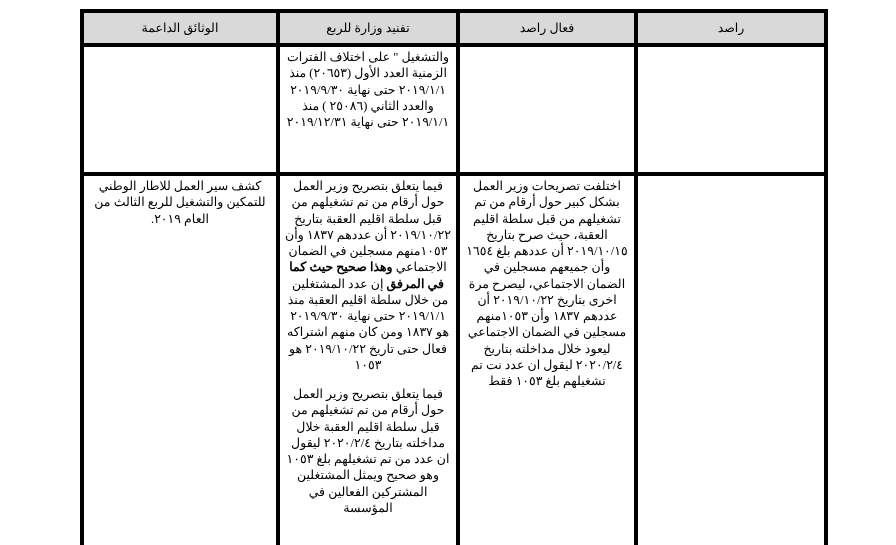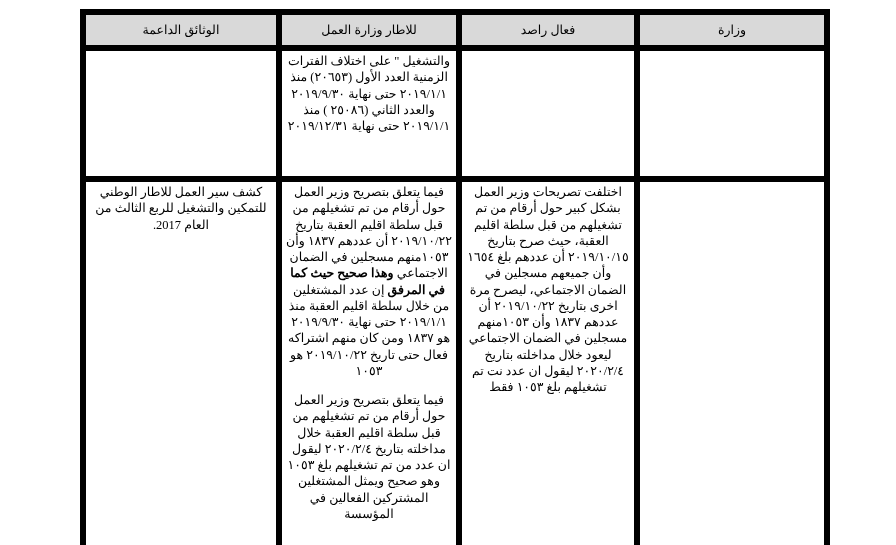--- a/index.html
+++ b/index.html
@@ -29,21 +29,21 @@
     left: 80px;
     top: 9px;
     width: 744px;
     border-collapse: collapse;
     table-layout: fixed;
     direction: rtl;
   }
 
   .doc-table td,
   .doc-table th {
-    border: 6px solid #000000;
+    border: 4px solid #000000;
     vertical-align: top;
     padding: 2px 4px 3px 4px;
     font-size: 12.5px;
     line-height: 1.30;
     font-weight: normal;
     text-align: center;
   }
 
   
   col.c-band    { width: 190px; }
@@ -91,23 +91,23 @@
   <table class="doc-table">
     <colgroup>
       <col class="c-band">
       <col class="c-rased">
       <col class="c-ministry">
       <col class="c-docs">
     </colgroup>
 
     <thead>
       <tr>
-        <th>وزارة</th>
+        <th>راصد</th>
         <th>فعال راصد</th>
-        <th>للاطار وزارة العمل</th>
+        <th>تفنيد وزارة للربع</th>
         <th>الوثائق الداعمة</th>
       </tr>
     </thead>
 
     <tbody>
 
       <tr class="row-1">
         <td class="empty-cell"></td>
         <td class="empty-cell"></td>
         <td>
@@ -122,19 +122,19 @@
         <td>
           <div class="cell-text para">اختلفت تصريحات وزير العمل بشكل كبير حول أرقام من تم تشغيلهم من قبل سلطة اقليم العقبة، حيث صرح بتاريخ ٢٠١٩/١٠/١٥ أن عددهم بلغ ١٦٥٤ وأن جميعهم مسجلين في الضمان الاجتماعي، ليصرح مرة اخرى بتاريخ ٢٠١٩/١٠/٢٢ أن عددهم ١٨٣٧ وأن ١٠٥٣منهم مسجلين في الضمان الاجتماعي ليعود خلال مداخلته بتاريخ ٢٠٢٠/٢/٤ ليقول ان عدد نت تم تشغيلهم بلغ ١٠٥٣ فقط</div>
         </td>
 
         <td>
           <div class="cell-text para"><span>فيما يتعلق بتصريح وزير العمل حول أرقام من تم تشغيلهم من قبل سلطة اقليم العقبة بتاريخ ٢٠١٩/١٠/٢٢ أن عددهم ١٨٣٧ وأن ١٠٥٣منهم مسجلين في الضمان الاجتماعي </span><span class="bold-run">وهذا صحيح حيث كما في المرفق</span><span> إن عدد المشتغلين من خلال سلطة اقليم العقبة منذ ٢٠١٩/١/١ حتى نهاية ٢٠١٩/٩/٣٠ هو ١٨٣٧ ومن كان منهم اشتراكه فعال حتى تاريخ ٢٠١٩/١٠/٢٢ هو ١٠٥٣</span></div>
           <div class="cell-text para"><span>فيما يتعلق بتصريح وزير العمل حول أرقام من تم تشغيلهم من قبل سلطة اقليم العقبة خلال مداخلته بتاريخ ٢٠٢٠/٢/٤ ليقول ان عدد من تم تشغيلهم بلغ ١٠٥٣ وهو صحيح ويمثل المشتغلين المشتركين الفعالين في المؤسسة</span></div>
         </td>
 
         <td>
-          <div class="cell-text para">كشف سير العمل للاطار الوطني للتمكين والتشغيل للربع الثالث من العام 2017.</div>
+          <div class="cell-text para">كشف سير العمل للاطار الوطني للتمكين والتشغيل للربع الثالث من العام ٢٠١٩.</div>
         </td>
       </tr>
     </tbody>
   </table>
 
 </div>
 
 </body></html>

